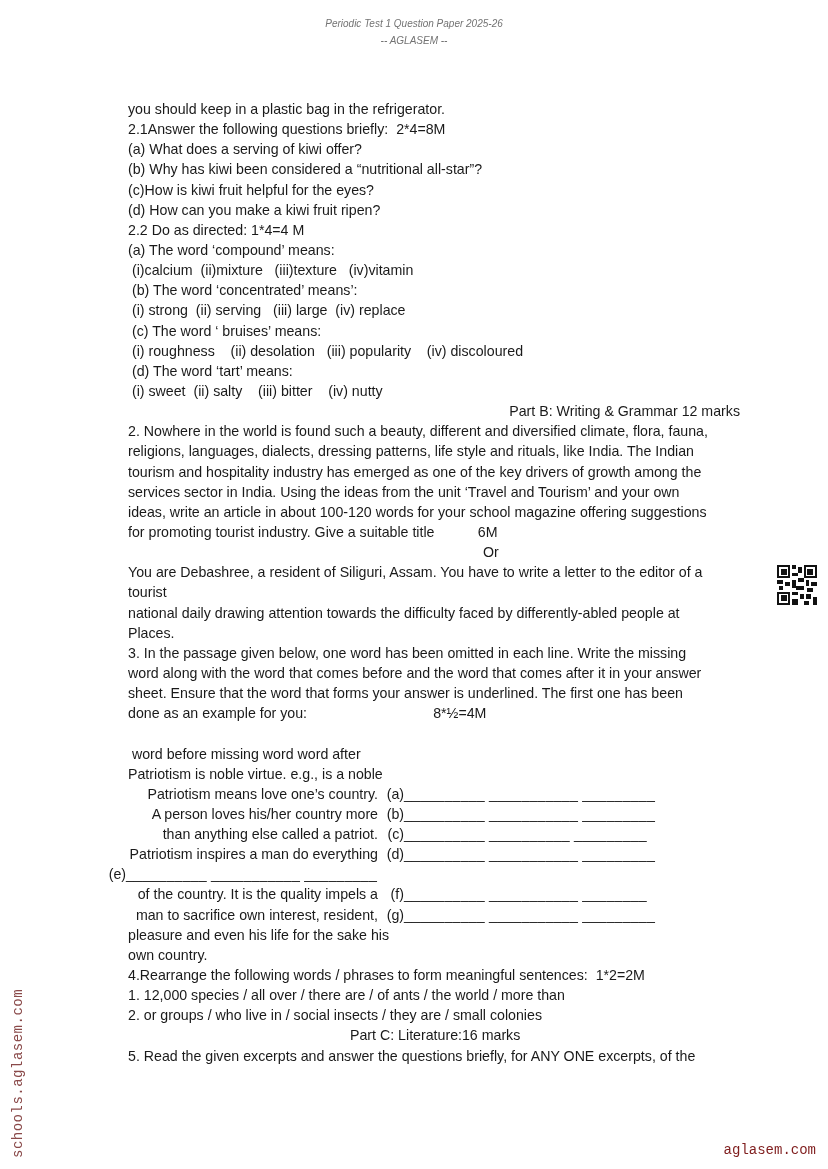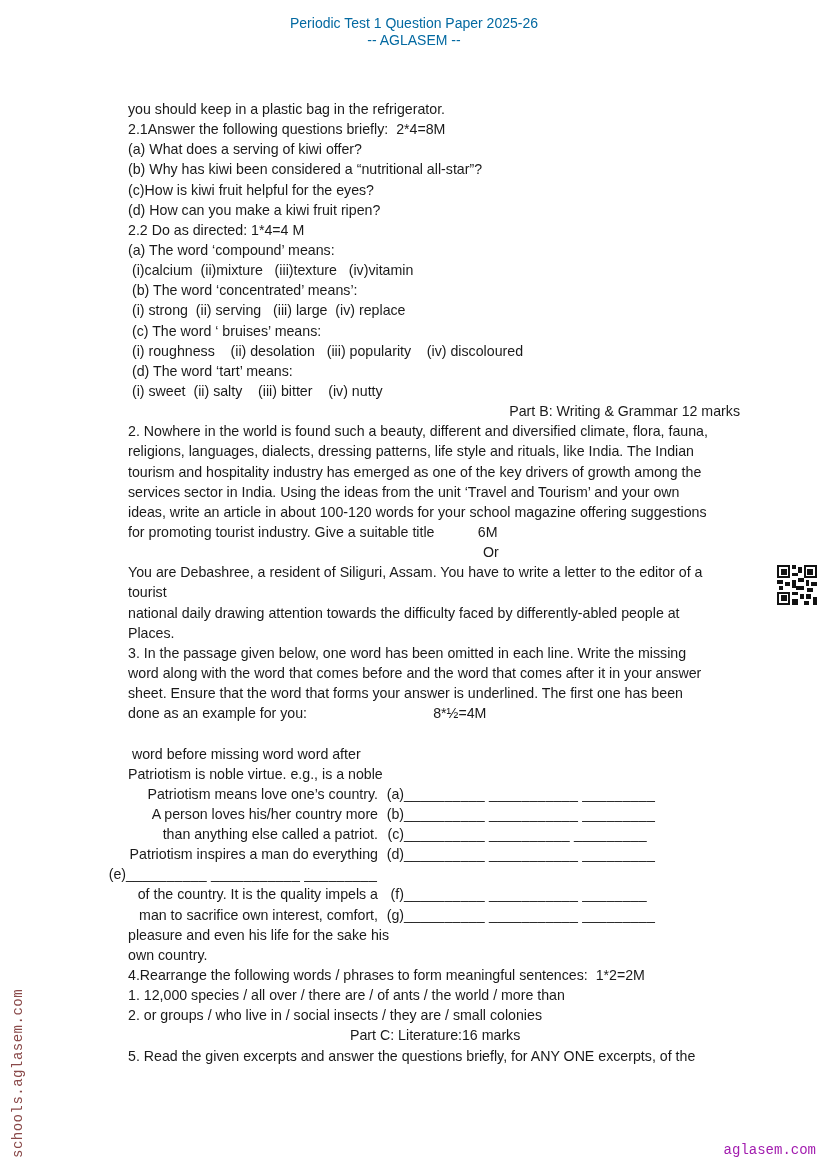--- a/index.html
+++ b/index.html
@@ -1,33 +1,33 @@
 <!DOCTYPE html>
 <html><head>
   <meta charset="utf-8">
   <style>
     html, body { margin: 0; padding: 0; background: #ffffff; }
     body { width: 828px; height: 1169px; position: relative; overflow: hidden;
            font-family: "Liberation Sans", sans-serif; color: #1a1a1a; }
     .header { position: absolute; top: 15px; left: 0; width: 828px; text-align: center;
-              color: #0369a1; font-size: 14px; line-height: 17px; }
+              color: #737373; font-size: 10px; line-height: 17px; font-style: italic; }
     .content { position: absolute; top: 99px; left: 100px; width: 640px;
                font-size: 14.2px; line-height: 20.15px; }
     .line { white-space: pre; height: 20.15px; margin-left: 28px; }
     .center { text-align: right; }
     .blank-row { display: flex; white-space: pre; height: 20.15px; text-align: right; }
     .blank-row .passage { width: 278px; }
     .blank-row .label { width: 26px; }
     .blank-row .blanks { letter-spacing: 0.2px; }
     .qr { position: absolute; left: 777px; top: 565px; width: 40px; height: 40px; }
     .side-watermark { position: absolute; left: 10px; top: 1158px; transform: rotate(-90deg);
                       transform-origin: 0 0; font-family: "Liberation Mono", monospace;
                       font-size: 14px; color: #8a4a4a; letter-spacing: 0.5px; white-space: nowrap; }
     .footer-watermark { position: absolute; right: 12px; top: 1142px;
-                        font-family: "Liberation Mono", monospace; font-size: 14px; color: #a21caf; }
+                        font-family: "Liberation Mono", monospace; font-size: 14px; color: #7f1d1d; }
   </style>
 </head>
 <body>
 
 <div class="header">
   <div>Periodic Test 1 Question Paper 2025-26</div>
   <div>-- AGLASEM --</div>
 </div>
 
 <div class="content">
@@ -89,21 +89,21 @@
   <div class="blank-row">
     <span class="label">(e)</span>
     <span class="blanks">__________ ___________ _________</span>
   </div>
   <div class="blank-row">
     <span class="passage">of the country. It is the quality impels a</span>
     <span class="label">(f)</span>
     <span class="blanks">__________ ___________ ________</span>
   </div>
   <div class="blank-row">
-    <span class="passage">man to sacrifice own interest, comfort,</span>
+    <span class="passage">man to sacrifice own interest, resident,</span>
     <span class="label">(g)</span>
     <span class="blanks">__________ ___________ _________</span>
   </div>
 
   <div class="line">pleasure and even his life for the sake his</div>
   <div class="line">own country.</div>
   <div class="line">4.Rearrange the following words / phrases to form meaningful sentences:  1*2=2M</div>
   <div class="line">1. 12,000 species / all over / there are / of ants / the world / more than</div>
   <div class="line">2. or groups / who live in / social insects / they are / small colonies</div>
   <div class="line" style="padding-left:222px">Part C: Literature:16 marks</div>

